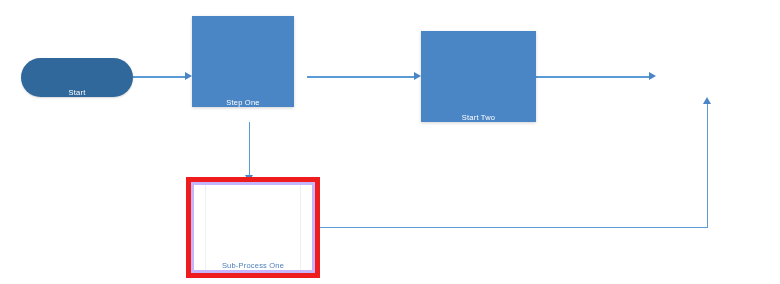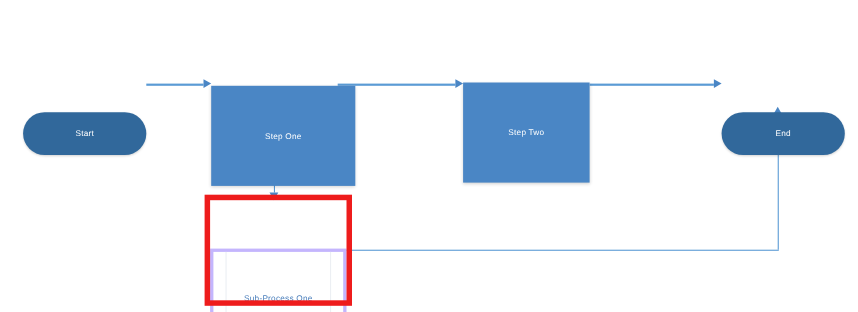--- a/index.html
+++ b/index.html
@@ -15,24 +15,23 @@
     position: relative;
     width: 780px;
     height: 284px;
     background: #ffffff;
     overflow: hidden;
   }
   .node {
     position: absolute;
     box-sizing: border-box;
     display: flex;
-    align-items: center;
+    align-items: flex-end;
     justify-content: center;
     text-align: center;
-    margin-top: 44px;
   }
   .node-label {
     font-size: 7.5px;
     letter-spacing: 0.2px;
     line-height: 1.2;
     pointer-events: none;
   }
   
   .terminator {
     background: #31689B;
@@ -120,31 +119,28 @@
   <div class="arrowhead down" style="left:244.8px; top:175px;"></div>
 
   <div class="conn h" style="left:303px; top:226.5px; width:405px;"></div>
   <div class="conn v" style="left:706.5px; top:104px; height:123px;"></div>
   <div class="arrowhead up" style="left:702.8px; top:97px;"></div>
 
   <div class="node terminator" style="left:21px; top:58px; width:112px; height:39px;">
     <span class="node-label">Start</span>
   </div>
 
-  <div class="node process" style="left:192px; top:34px; width:131px; height:91px;">
+  <div class="node process" style="left:192px; top:16px; width:102px; height:91px;">
     <span class="node-label">Step One</span>
   </div>
 
   <div class="node process" style="left:421px; top:31px; width:115px; height:91px;">
-    <span class="node-label">Step Two</span>
+    <span class="node-label">Start Two</span>
   </div>
 
-  <div class="node terminator" style="left:656px; top:58px; width:112px; height:39px;">
-    <span class="node-label">End</span>
-  </div>
 
   <div class="node subprocess" style="left:191px; top:182px; width:124px; height:91px;">
     <span class="sidebar-line left"></span>
     <span class="sidebar-line right"></span>
     <span class="node-label">Sub-Process One</span>
   </div>
 
   <div class="selection-frame" style="left:186px; top:177px; width:134px; height:101px;"></div>
 
 </div>

